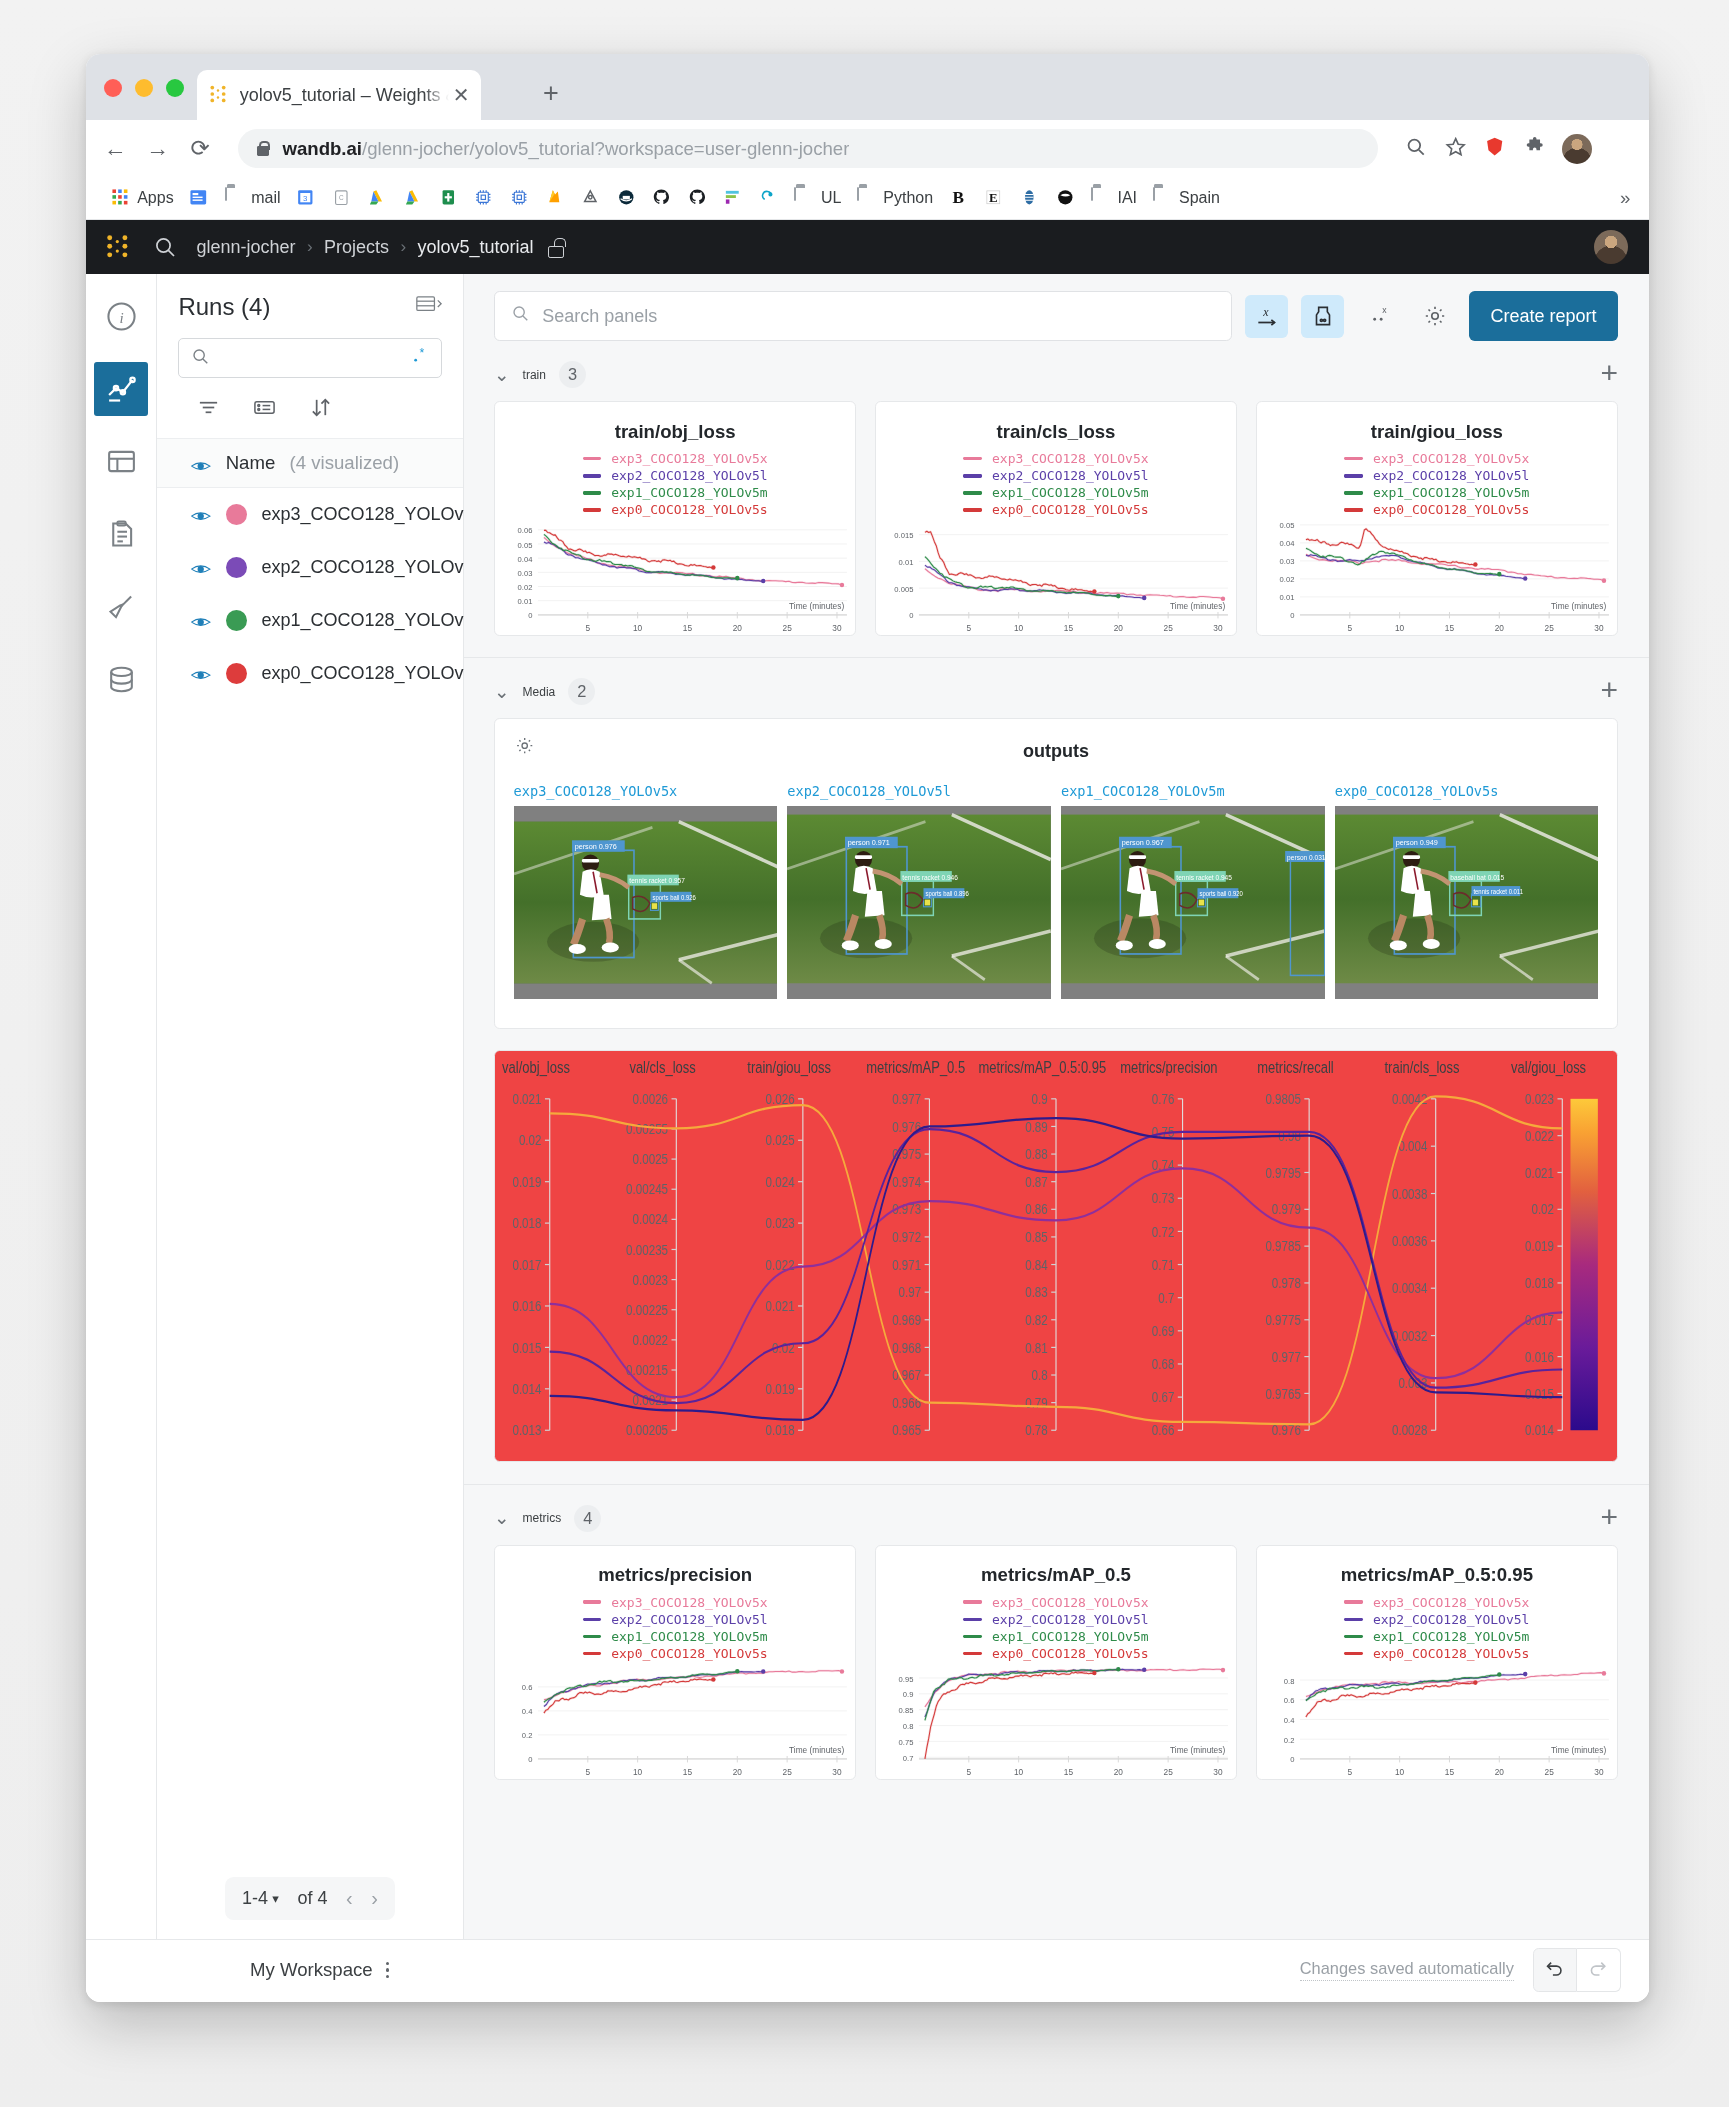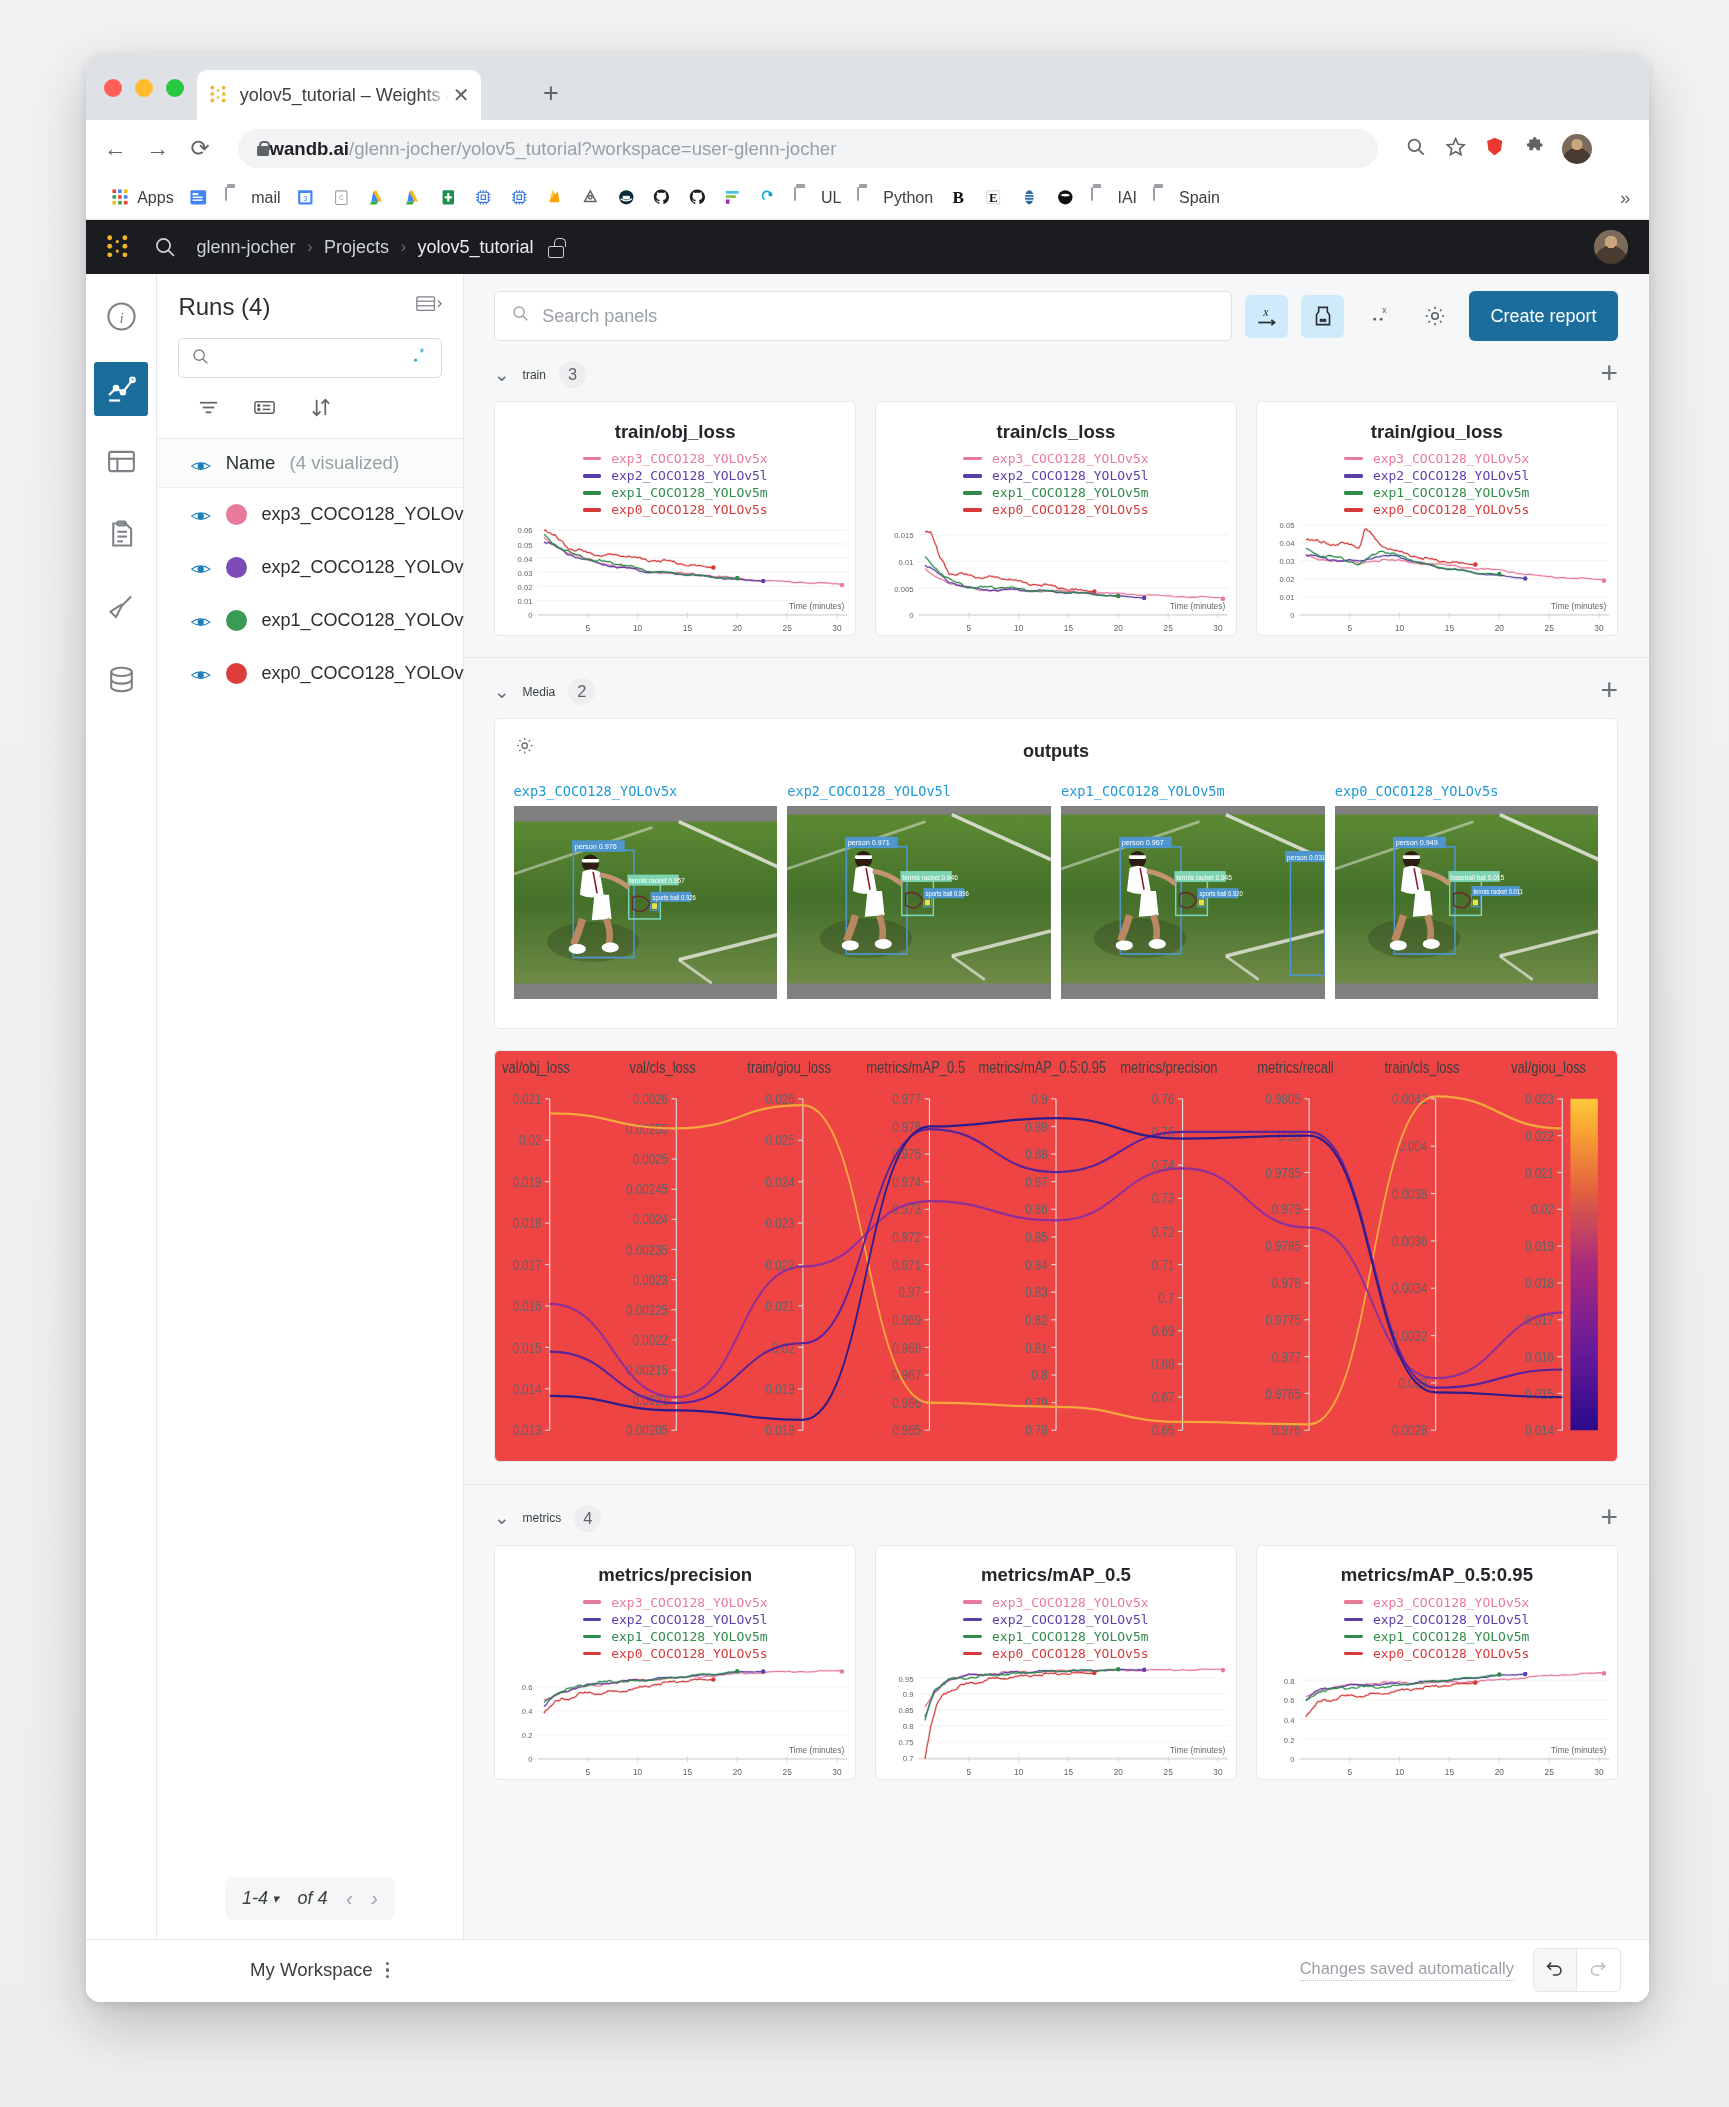--- a/index.html
+++ b/index.html
@@ -69,21 +69,21 @@
   .navbar {
     height: 57px; background: #fff;
     display: flex; align-items: center;
     padding: 0 17px; gap: 18.6px;
   }
   .navicon { font-size: 23px; color: #5f6368; width: 24px; text-align: center; line-height: 1;}
   .omnibox {
     flex: 1 1 auto; height: 39px;
     background: #f1f3f4; border-radius: 20px;
     display: flex; align-items: center;
-    padding: 0 18.6px; 
+    padding: 0 18.6px; gap: 13px;
     margin: 0 7.1px;
   }
   .omnibox .urltext { font-size: 18.6px; color: #9aa0a6; white-space: nowrap; overflow: hidden;}
   .omnibox .urltext b { color: #202124; font-weight: 700; }
   .lock { width: 13px; height: 15.7px; position: relative; flex: 0 0 auto;}
   .lock::before { content:""; position:absolute; left:0.7px; top:5.7px; width:11.4px; height:9.3px; background:#5f6368; border-radius:1.4px;}
   .lock::after { content:""; position:absolute; left:2.9px; top:0px; width:7.1px; height:7.8px; border:2.1px solid #5f6368; border-bottom:none; border-radius:4.3px 4.3px 0 0;}
   .omni-right { display: flex; align-items:center; gap: 15.7px; flex: 0 0 auto;}
 
   .profile-pic {
@@ -166,21 +166,21 @@
     font-size: 18.6px; color:#2b2f33;
   }
   .runs-head .muted { color:#9aa0a6; }
   .run-row { height: 53px; display:flex;align-items:center; gap:14.3px; padding-left:33px; font-size:18px;color:#2b2f33;}
   .dot { width: 21.4px;height:21.4px;border-radius:50%;flex:0 0 auto;}
   .eye { width: 21.4px; height: 14.3px; flex:0 0 auto;}
   .pager {
     position:absolute; left: 50%; transform: translateX(-50%);
     bottom: 18.6px; background:#f5f6f7; border-radius:8.6px;
     padding: 10px 17px; display:flex;align-items:center;gap:18.6px;
-    font-size:18px;color:#3c4043; white-space:nowrap;font-style:italic;
+    font-size:18px;color:#3c4043; white-space:nowrap;
   }
   .pager .arrow { color:#9aa0a6; font-size:20px;}
 
   
   .main { flex: 1 1 auto; background:#f6f7f8; position: relative; overflow: hidden;}
   .panel-toolbar { display:flex; align-items:center; gap: 13px; padding: 17px 31px 0 30px;}
   .searchpanels {
     flex: 1 1 auto; height: 50px; background:#fff; border:0.7px solid #e0e2e5;
     border-radius: 5.7px; display:flex;align-items:center;gap:13px;padding:0 15.7px;
     font-size:18px; color:#9aa0a6;text-align:center;

